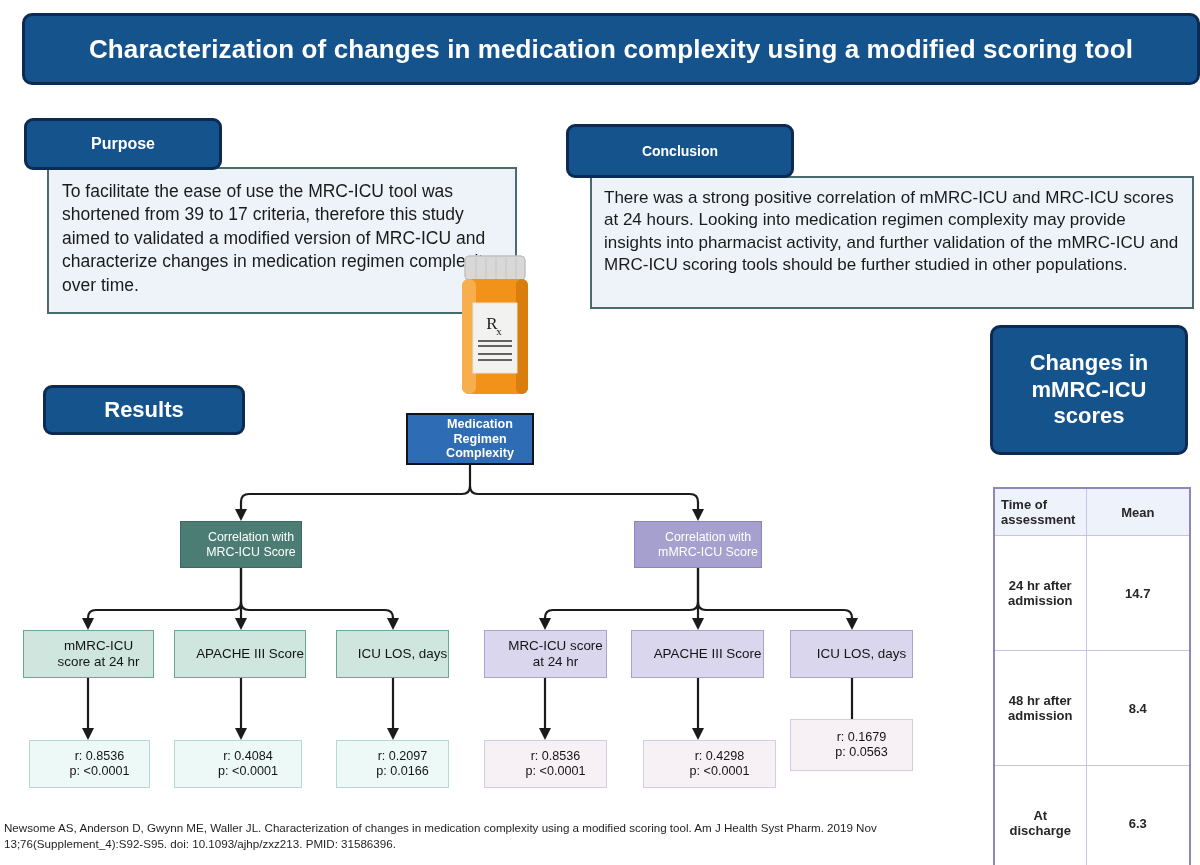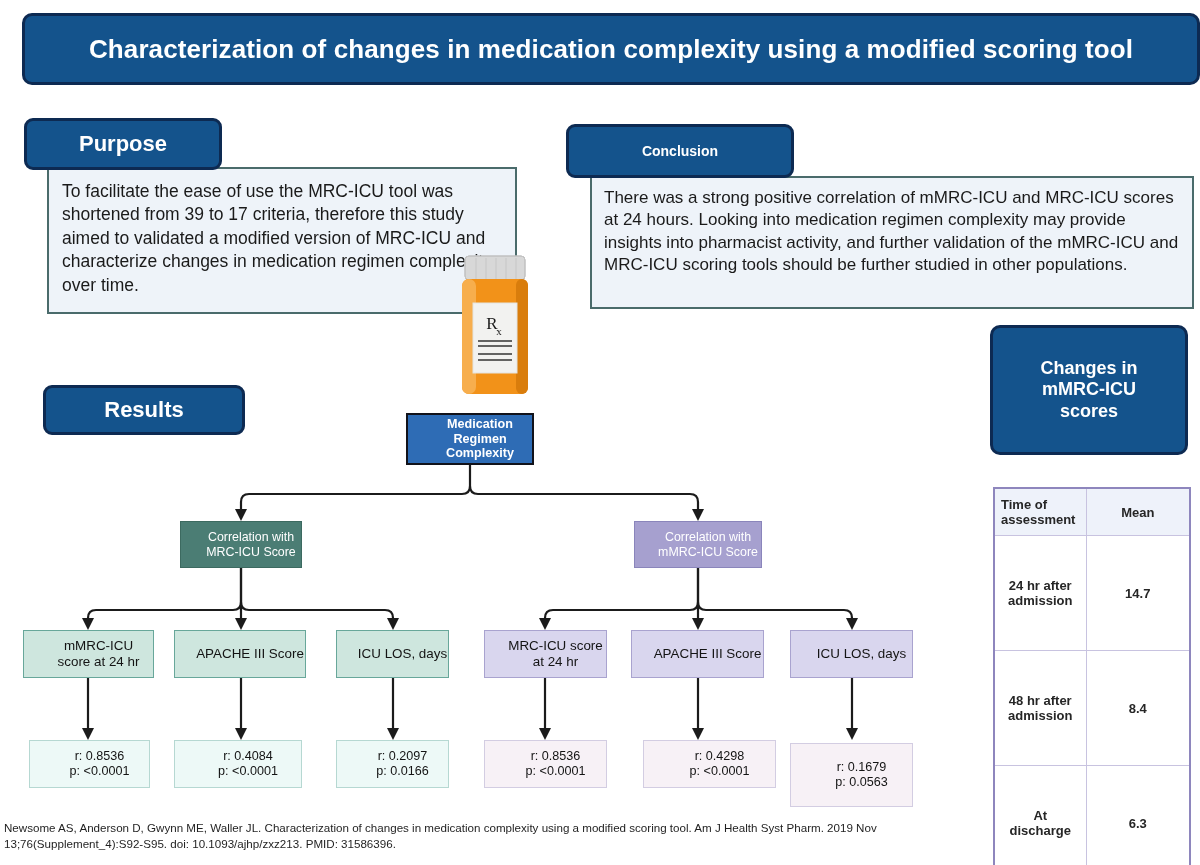--- a/index.html
+++ b/index.html
@@ -49,21 +49,21 @@
     display: flex;
     align-items: center;
     justify-content: center;
     color: #ffffff;
     font-weight: bold;
     z-index: 5;
   }
   #purpose-badge {
     left: 24px; top: 118px;
     width: 198px; height: 52px;
-    font-size: 22px;
+    font-size: 16px;
   }
   #conclusion-badge {
     left: 566px; top: 124px;
     width: 228px; height: 54px;
     font-size: 14px;
   }
   #results-badge {
     left: 43px; top: 385px;
     width: 202px; height: 50px;
     font-size: 22px;
@@ -179,21 +179,21 @@
   #box-l3 { left: 336px; top: 250px; width: 113px; height: 48px; }
   #box-l4 { left: 484px; top: 250px; width: 123px; height: 48px; }
   #box-l5 { left: 631px; top: 250px; width: 133px; height: 48px; }
   #box-l6 { left: 790px; top: 250px; width: 123px; height: 48px; }
 
   #box-r1 { left: 29px;  top: 360px; width: 121px; height: 48px; }
   #box-r2 { left: 174px; top: 360px; width: 128px; height: 48px; }
   #box-r3 { left: 336px; top: 360px; width: 113px; height: 48px; }
   #box-r4 { left: 484px; top: 360px; width: 123px; height: 48px; }
   #box-r5 { left: 631px; top: 360px; width: 133px; height: 48px; margin-left: 12px; }
-  #box-r6 { left: 790px; top: 363px; width: 123px; height: 64px; }
+  #box-r6 { left: 790px; top: 339px; width: 123px; height: 52px; }
 
   #fc-lines {
     position: absolute;
     left: 0; top: 0;
     width: 980px; height: 430px;
     pointer-events: none;
   }
 
   
   #changes-badge {
@@ -201,21 +201,21 @@
     left: 990px; top: 325px;
     width: 198px; height: 130px;
     background: #14538c;
     border: 3px solid #0d2a52;
     border-radius: 10px;
     box-sizing: border-box;
     display: flex;
     align-items: center;
     justify-content: center;
     color: #ffffff;
-    font-size: 18px;
+    font-size: 22px;
     font-weight: bold;
     text-align: center;
     line-height: 1.2;
   }
   #changes-table {
     position: absolute;
     left: 993px; top: 462px;
     width: 198px; height: 382px;
     border-collapse: collapse;
     border: 2px solid #8e86bd;

